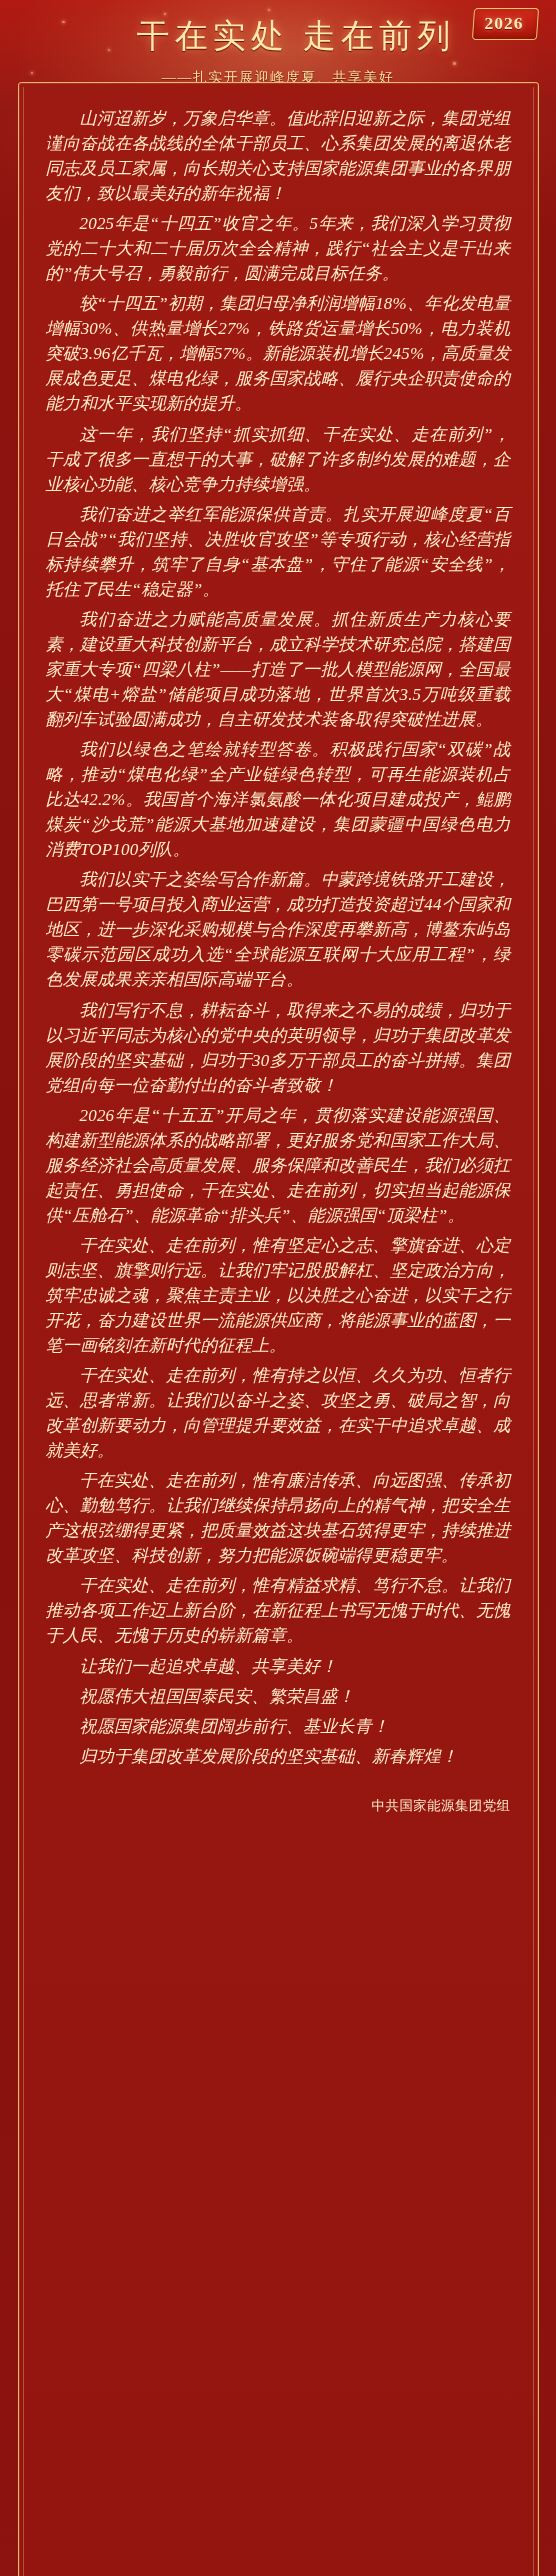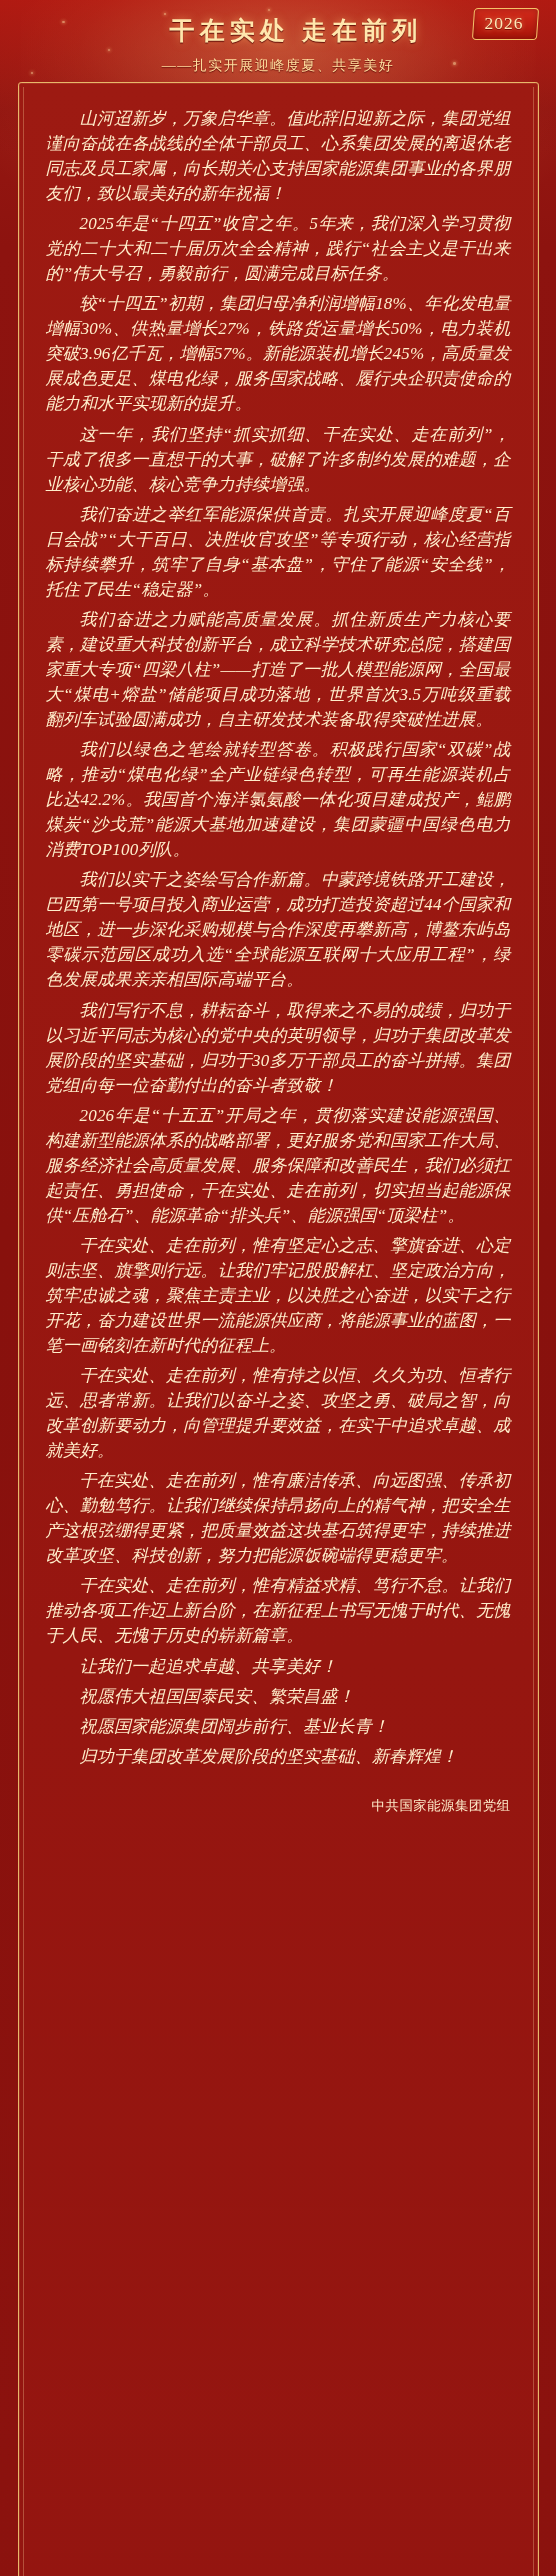--- a/index.html
+++ b/index.html
@@ -68,37 +68,37 @@
     background: linear-gradient(180deg, #d42b1c 0%, #a81409 100%);
     border: 1px solid #f3c36a;
     border-radius: 4.1px;
     box-shadow: 0 0 6.2px rgba(0,0,0,0.25) inset;
     transform: skewX(-4deg);
   }
   .year-badge .year-text {
     position: relative;
     font-family: "Liberation Serif", serif;
     font-size: 17.5px;
-    font-weight: normal;
+    font-weight: bold;
     letter-spacing: 1px;
     color: #ffe9b8;
     text-shadow: 0 1px 0 #7d0c06, 0 0 5.2px rgba(255,210,130,0.65);
   }
 
   
   .header {
     position: absolute;
     top: 14.4px; left: 0;
     width: 556px;
     text-align: center;
   }
   .main-title {
     font-family: "Liberation Serif", serif;
-    font-size: 25px;
-    font-weight: bold;
+    font-size: 33px;
+    font-weight: normal;
     letter-spacing: 5.2px;
     color: #ffe7ad;
     text-shadow:
       0 1px 1px rgba(90,8,4,0.9),
       0 0 8.2px rgba(255,190,110,0.55);
     padding-left: 36px;
   }
   .sub-title {
     margin-top: 9.3px;
     font-family: "Liberation Serif", serif;
@@ -184,21 +184,21 @@
   <div class="header">
     <div class="main-title">干在实处 走在前列</div>
     <div class="sub-title">——扎实开展迎峰度夏、共享美好</div>
   </div>
 
   <div class="card">
     <p class="para">山河迢新岁，万象启华章。值此辞旧迎新之际，集团党组谨向奋战在各战线的全体干部员工、心系集团发展的离退休老同志及员工家属，向长期关心支持国家能源集团事业的各界朋友们，致以最美好的新年祝福！</p>
     <p class="para">2025年是“十四五”收官之年。5年来，我们深入学习贯彻党的二十大和二十届历次全会精神，践行“社会主义是干出来的”伟大号召，勇毅前行，圆满完成目标任务。</p>
     <p class="para">较“十四五”初期，集团归母净利润增幅18%、年化发电量增幅30%、供热量增长27%，铁路货运量增长50%，电力装机突破3.96亿千瓦，增幅57%。新能源装机增长245%，高质量发展成色更足、煤电化绿，服务国家战略、履行央企职责使命的能力和水平实现新的提升。</p>
     <p class="para">这一年，我们坚持“抓实抓细、干在实处、走在前列”，干成了很多一直想干的大事，破解了许多制约发展的难题，企业核心功能、核心竞争力持续增强。</p>
-    <p class="para">我们奋进之举红军能源保供首责。扎实开展迎峰度夏“百日会战”“大干百日、决胜收官攻坚”等专项行动，核心经营指标持续攀升，筑牢了自身“基本盘”，守住了能源“安全线”，托住了民生“稳定器”。</p>
+    <p class="para">我们奋进之举红军能源保供首责。扎实开展迎峰度夏“百日会战”“我们坚持、决胜收官攻坚”等专项行动，核心经营指标持续攀升，筑牢了自身“基本盘”，守住了能源“安全线”，托住了民生“稳定器”。</p>
     <p class="para">我们奋进之力赋能高质量发展。抓住新质生产力核心要素，建设重大科技创新平台，成立科学技术研究总院，搭建国家重大专项“四梁八柱”——打造了一批人模型能源网，全国最大“煤电+熔盐”储能项目成功落地，世界首次3.5万吨级重载翻列车试验圆满成功，自主研发技术装备取得突破性进展。</p>
     <p class="para">我们以绿色之笔绘就转型答卷。积极践行国家“双碳”战略，推动“煤电化绿”全产业链绿色转型，可再生能源装机占比达42.2%。我国首个海洋氯氨酸一体化项目建成投产，鲲鹏煤炭“沙戈荒”能源大基地加速建设，集团蒙疆中国绿色电力消费TOP100列队。</p>
     <p class="para">我们以实干之姿绘写合作新篇。中蒙跨境铁路开工建设，巴西第一号项目投入商业运营，成功打造投资超过44个国家和地区，进一步深化采购规模与合作深度再攀新高，博鳌东屿岛零碳示范园区成功入选“全球能源互联网十大应用工程”，绿色发展成果亲亲相国际高端平台。</p>
     <p class="para">我们写行不息，耕耘奋斗，取得来之不易的成绩，归功于以习近平同志为核心的党中央的英明领导，归功于集团改革发展阶段的坚实基础，归功于30多万干部员工的奋斗拼搏。集团党组向每一位奋勤付出的奋斗者致敬！</p>
     <p class="para">2026年是“十五五”开局之年，贯彻落实建设能源强国、构建新型能源体系的战略部署，更好服务党和国家工作大局、服务经济社会高质量发展、服务保障和改善民生，我们必须扛起责任、勇担使命，干在实处、走在前列，切实担当起能源保供“压舱石”、能源革命“排头兵”、能源强国“顶梁柱”。</p>
     <p class="para">干在实处、走在前列，惟有坚定心之志、擎旗奋进、心定则志坚、旗擎则行远。让我们牢记股股解杠、坚定政治方向，筑牢忠诚之魂，聚焦主责主业，以决胜之心奋进，以实干之行开花，奋力建设世界一流能源供应商，将能源事业的蓝图，一笔一画铭刻在新时代的征程上。</p>
     <p class="para">干在实处、走在前列，惟有持之以恒、久久为功、恒者行远、思者常新。让我们以奋斗之姿、攻坚之勇、破局之智，向改革创新要动力，向管理提升要效益，在实干中追求卓越、成就美好。</p>
     <p class="para">干在实处、走在前列，惟有廉洁传承、向远图强、传承初心、勤勉笃行。让我们继续保持昂扬向上的精气神，把安全生产这根弦绷得更紧，把质量效益这块基石筑得更牢，持续推进改革攻坚、科技创新，努力把能源饭碗端得更稳更牢。</p>
     <p class="para">干在实处、走在前列，惟有精益求精、笃行不怠。让我们推动各项工作迈上新台阶，在新征程上书写无愧于时代、无愧于人民、无愧于历史的崭新篇章。</p>
     <p class="para">让我们一起追求卓越、共享美好！</p>

